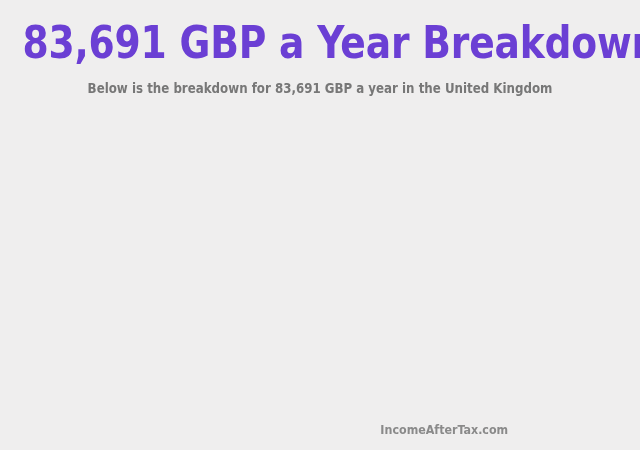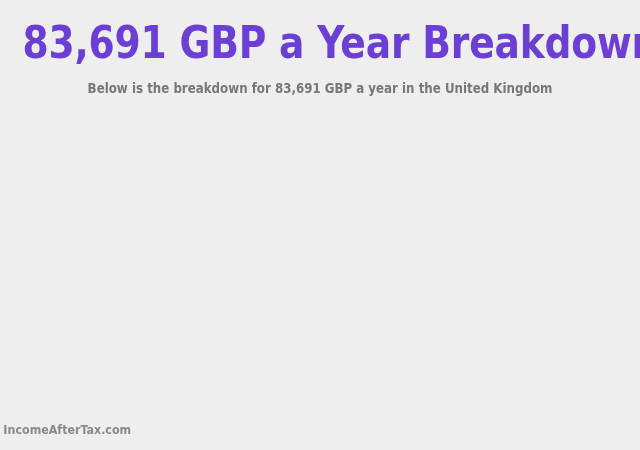--- a/index.html
+++ b/index.html
@@ -58,21 +58,21 @@
     top: 112px;
     width: 640px;
     height: 298px;
     background: transparent;
   }
   .site-footer {
     position: absolute;
     left: 0;
     top: 420px;
     width: 512px;
-    text-align: left;
+    text-align: right;
   }
   .footer-text {
     font-family: "Liberation Sans Narrow", "DejaVu Sans Condensed", "Liberation Sans", sans-serif;
     font-size: 13px;
     font-weight: bold;
     line-height: 1.1;
     color: #8a8a8a;
     transform: scaleX(0.95);
     transform-origin: center center;
     display: inline-block;

